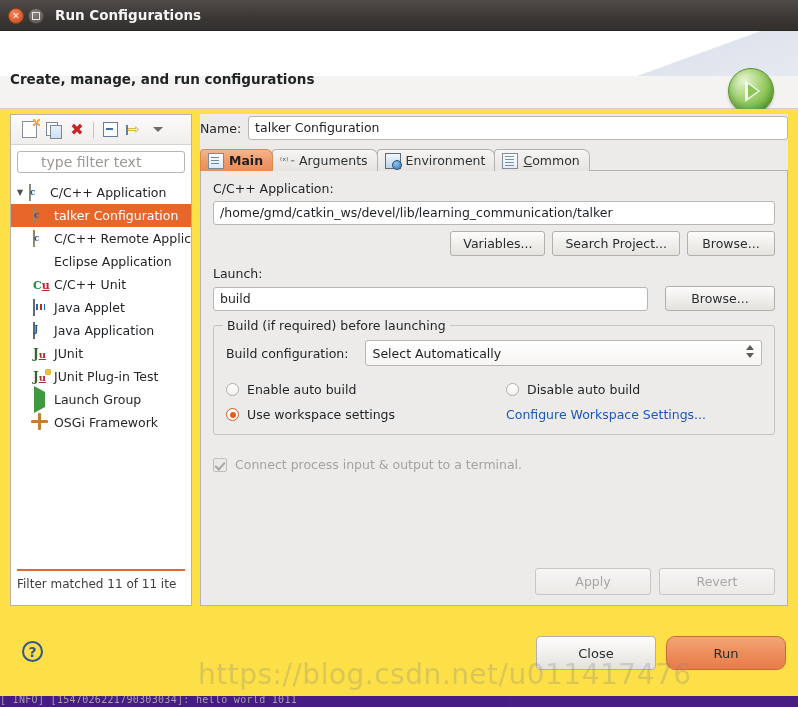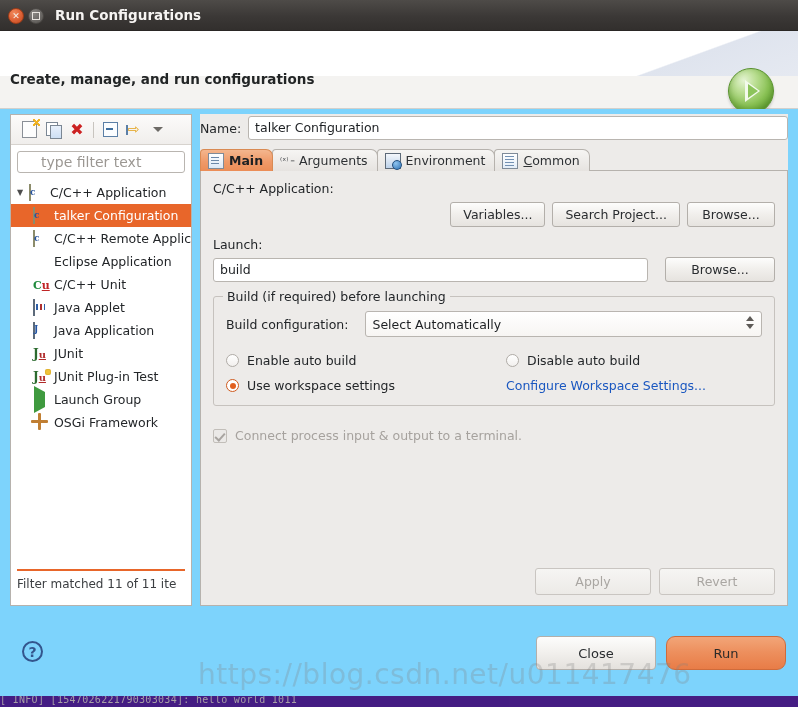--- a/index.html
+++ b/index.html
@@ -94,21 +94,21 @@
     font-weight: bold;
     font-size: 13.5px;
   }
 
   
   .dialog {
     position: absolute;
     top: 31px; left: 0;
     width: 798px;
     height: 665px;
-    background: #7dd3fc;
+    background: #fde047;
   }
 
   
   .banner {
     position: absolute;
     top: 0; left: 0;
     width: 798px;
     height: 78px;
     background: #ffffff;
     overflow: hidden;
@@ -1005,20 +1005,21 @@
         </div>
         <div class="tab">
           <span class="tab-ico ti-common"></span>
           <span><span class="mnem">C</span><span>ommon</span></span>
         </div>
       </div>
 
       <div class="tab-content">
 
         <div class="field-label">C/C++ Application:</div>
+        <div class="txtfield">/home/gmd/catkin_ws/devel/lib/learning_communication/talker</div>
 
         <div class="btn-row">
           <div class="btn">Variables...</div>
           <div class="btn">Search Project...</div>
           <div class="btn">Browse...</div>
         </div>
 
         <div class="field-label" style="margin-top:10px;">Launch:</div>
         <div class="row-flex">
           <span class="txtfield" style="flex:1;">build</span>

